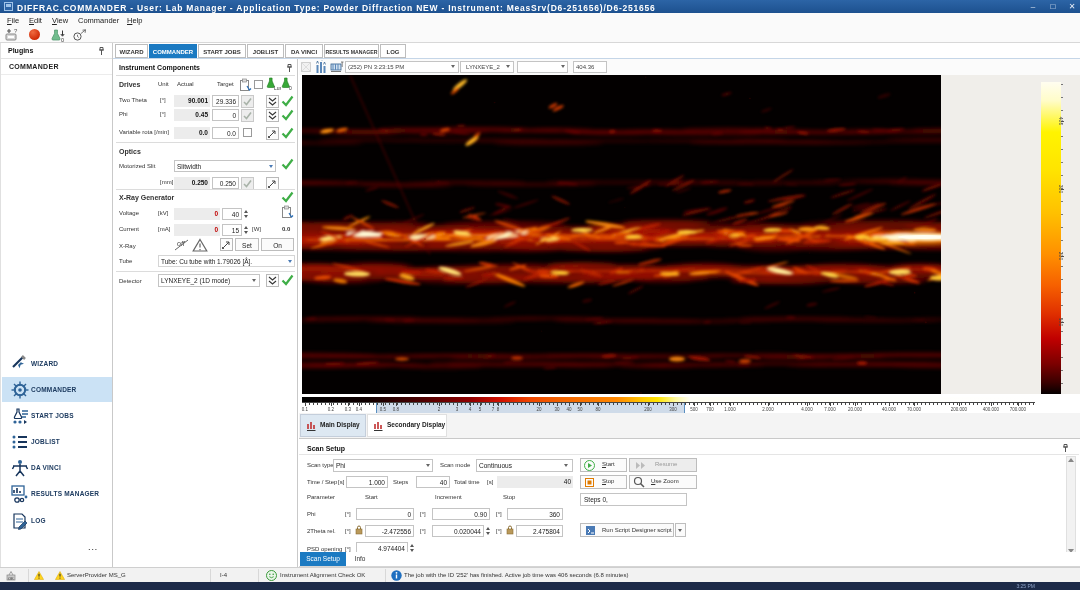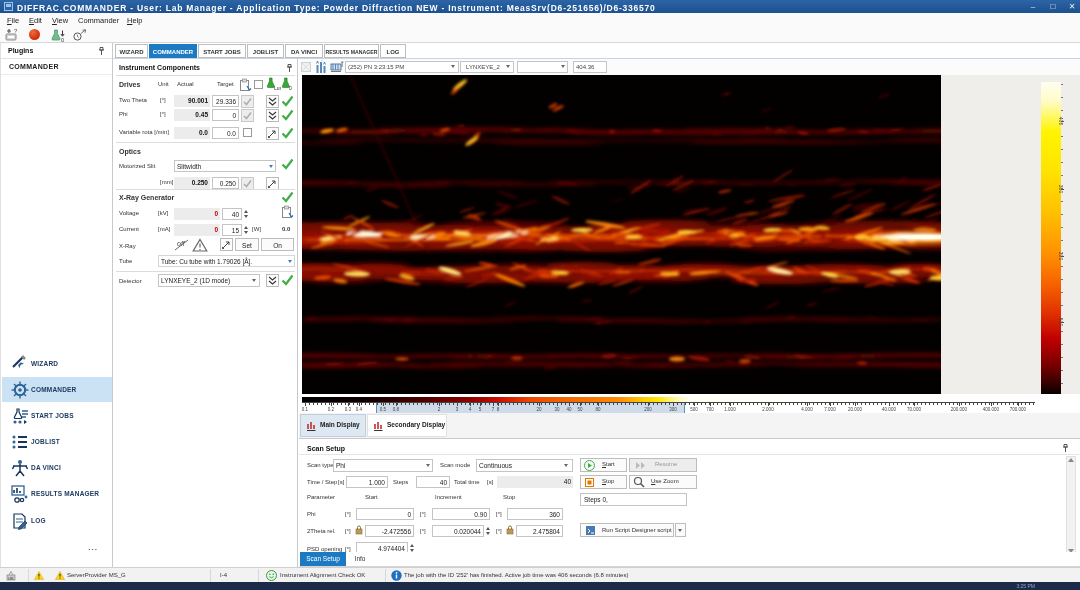--- a/index.html
+++ b/index.html
@@ -71,21 +71,21 @@
 #statusbar { left:0; top:567px; width:1080px; height:15px; background:#f2f2f2; border-top:1px solid #cfcfcf; font-size:6.5px; color:#333; }
 .vsep { position:absolute; top:1px; height:13px; width:1px; background:#d8d8d8; }
 #taskbar { left:0; top:582px; width:1080px; height:8px; background:#1d2b49; }
 .check { position:absolute; }
 </style>
 </head>
 <body>
 
 <div class="abs" id="titlebar">
   <div id="appicon"></div>
-  <div class="ttxt">DIFFRAC.COMMANDER - User: Lab Manager - Application Type: Powder Diffraction NEW - Instrument: MeasSrv(D6-251656)/D6-336570</div>
+  <div class="ttxt">DIFFRAC.COMMANDER - User: Lab Manager - Application Type: Powder Diffraction NEW - Instrument: MeasSrv(D6-251656)/D6-251656</div>
   <div class="winbtn" style="right:40px;">–</div>
   <div class="winbtn" style="right:20px;">□</div>
   <div class="winbtn" style="right:1px;">✕</div>
 </div>
 
 <div class="abs" id="menubar">
   <span style="left:7px;"><span class="ul">F</span>ile</span>
   <span style="left:29px;"><span class="ul">E</span>dit</span>
   <span style="left:52px;"><span class="ul">V</span>iew</span>
   <span style="left:78px;">Commander</span>

